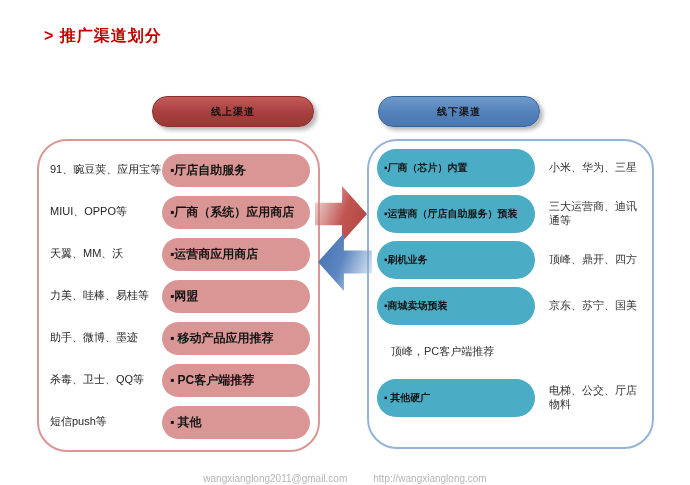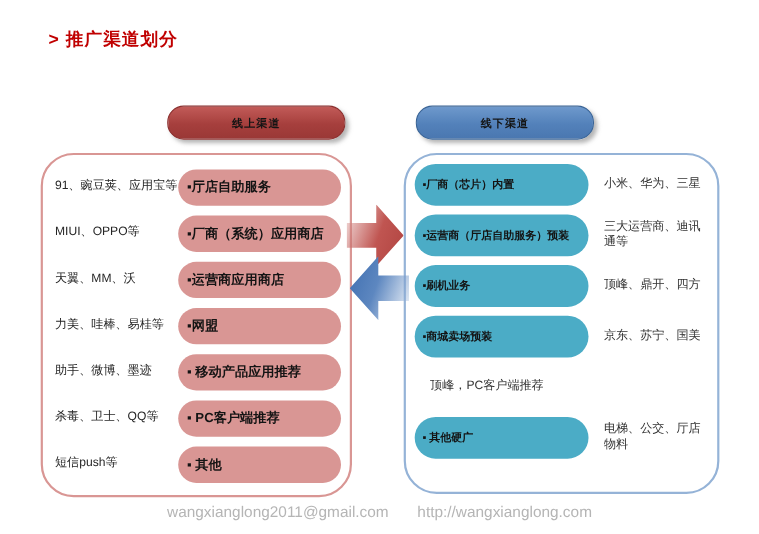--- a/index.html
+++ b/index.html
@@ -86,23 +86,23 @@
     clip-path: polygon(0 30%, 52% 30%, 52% 0, 100% 50%, 52% 100%, 52% 70%, 0 70%);
   }
   .arrow-left-shape {
     position: absolute; left: 318px; top: 233px;
     width: 54px; height: 58px; z-index: 3;
     background: linear-gradient(110deg, #3e6eb0 0%, #5d87c0 45%, rgba(216,228,243,0.25) 100%);
     clip-path: polygon(100% 30%, 48% 30%, 48% 0, 0 50%, 48% 100%, 48% 70%, 100% 70%);
   }
   
   .footer {
-    position: absolute; left: 0; bottom: 12px; width: 100%;
+    position: absolute; left: 0; bottom: 1px; width: 100%;
     text-align: center;
-    font-size: 14px; color: #b5b5b5;
+    font-size: 10px; color: #b5b5b5;
   }
   .footer .email { margin-right: 26px; }
 </style>
 </head>
 <body>
 
 <div class="slide">
 
   <div class="title">&gt; 推广渠道划分</div>
 

